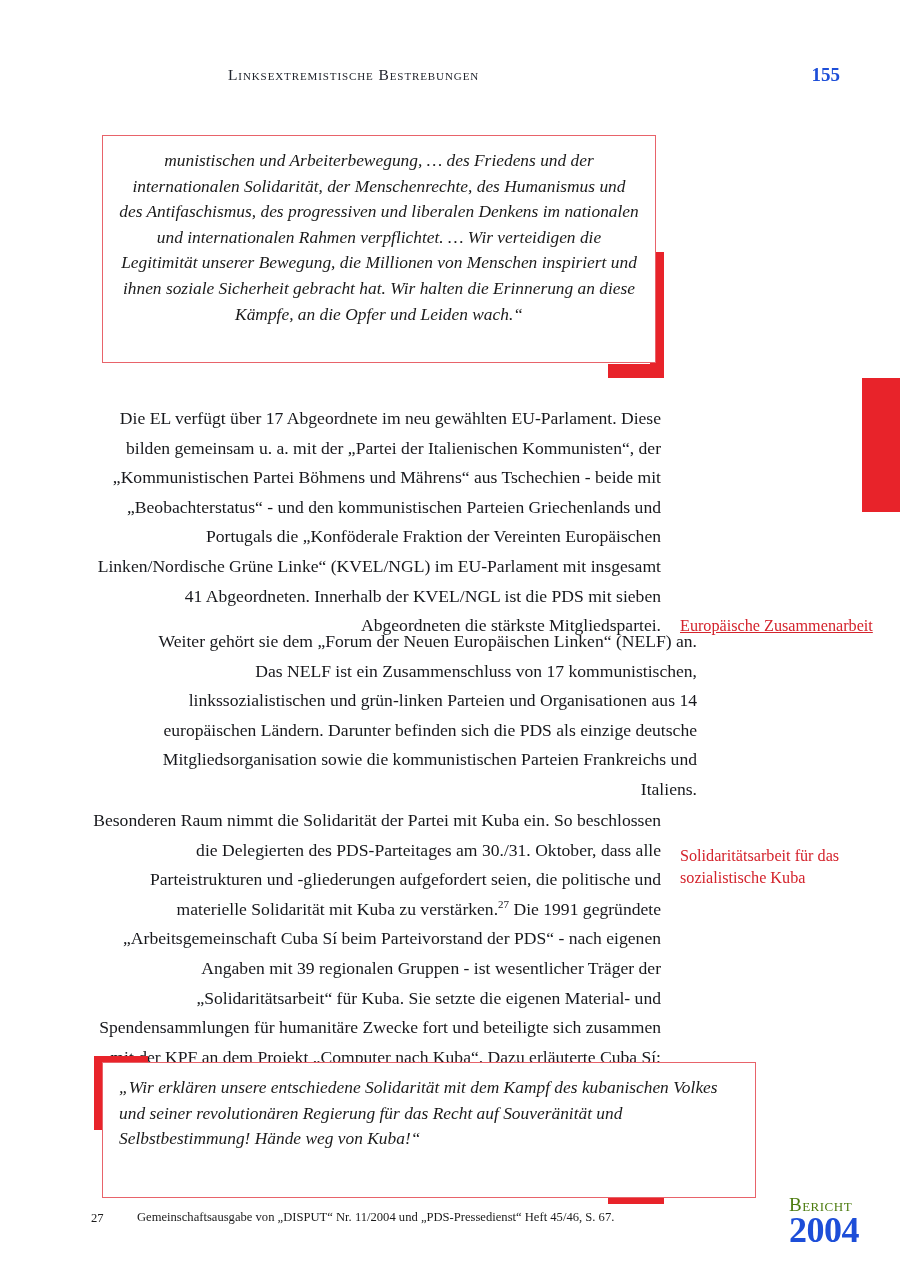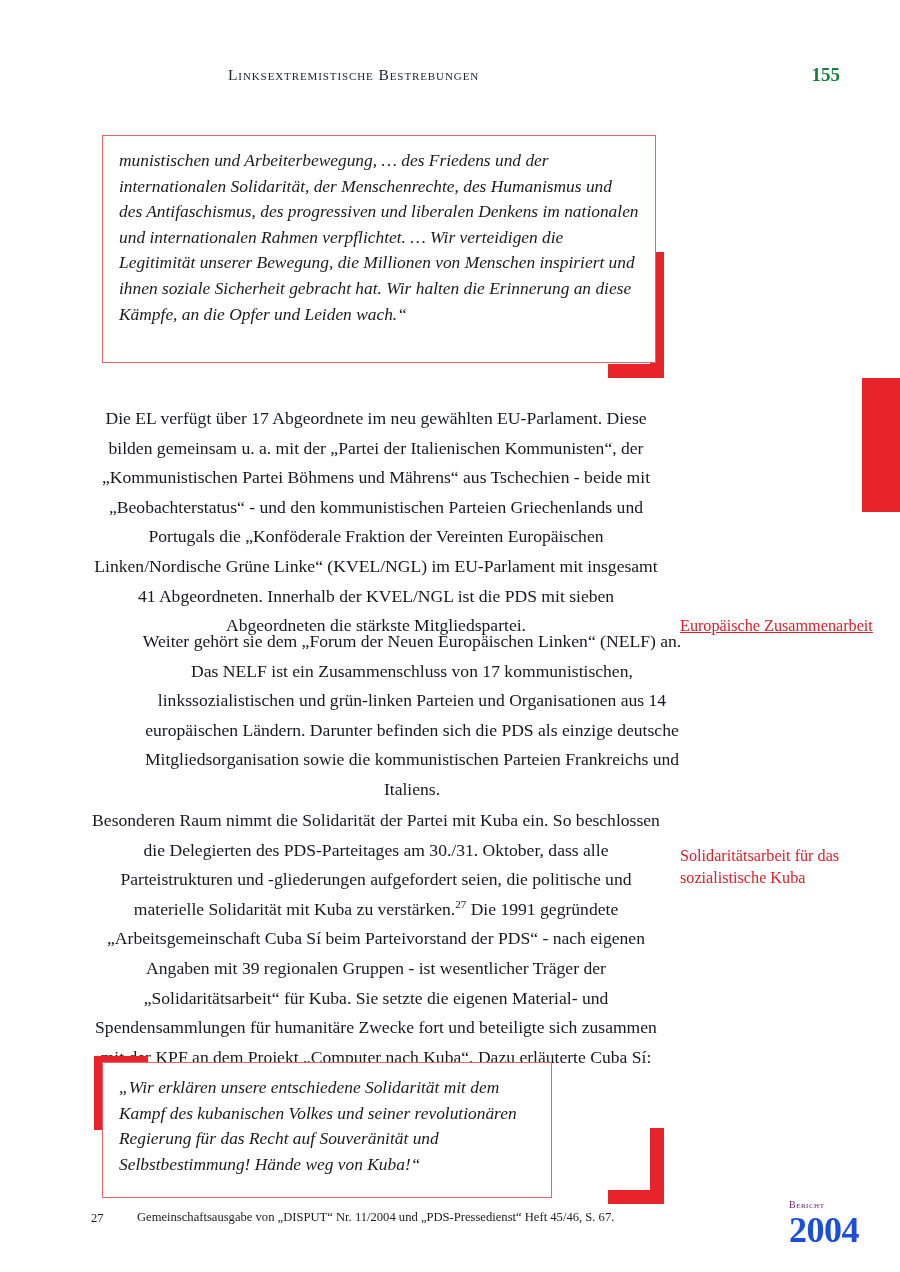--- a/index.html
+++ b/index.html
@@ -37,21 +37,21 @@
     font-variant: small-caps;
     text-transform: none;
     white-space: nowrap;
   }
   #page-number {
     position: absolute;
     right: 36px;
     top: -2px;
     font-size: 19px;
     font-weight: bold;
-    color: #15803d;
+    color: #1d4ed8;
   }
 
   
   #edge-tab {
     position: absolute;
     left: 862px;
     top: 378px;
     width: 38px;
     height: 134px;
     background: #e8232a;
@@ -77,41 +77,42 @@
     background: #e8232a;
   }
 
   
   #quote-1 {
     left: 102px;
     top: 135px;
     width: 554px;
     height: 228px;
     z-index: 3;
+    text-align: center;
   }
   #quote-1-accent-v {
     left: 650px;
     top: 252px;
     width: 14px;
     height: 126px;
     z-index: 2;
   }
   #quote-1-accent-h {
     left: 608px;
     top: 364px;
     width: 56px;
     height: 14px;
     z-index: 2;
   }
 
   
   #quote-2 {
     left: 102px;
     top: 1062px;
-    width: 450px;
+    width: 654px;
     height: 136px;
     z-index: 3;
   }
   #quote-2-accent-v {
     left: 94px;
     top: 1056px;
     width: 14px;
     height: 74px;
     z-index: 2;
   }
@@ -138,21 +139,21 @@
   }
 
   
   .body-par {
     position: absolute;
     left: 91px;
     width: 570px;
     font-size: 17.6px;
     line-height: 29.6px;
     color: #17181c;
-    text-align: center;
+    text-align: right;
   }
   .body-par p { margin: 0; }
   #par-1 { top: 404px; }
   #par-2 { top: 627px; margin-left: 36px; }
   #par-3 { top: 806px; }
 
   sup.fn {
     font-size: 11px;
     vertical-align: super;
     line-height: 0;
@@ -195,23 +196,23 @@
 
   
   #bericht-logo {
     position: absolute;
     left: 789px;
     top: 1196px;
     width: 100px;
     text-align: left;
   }
   #bericht-word {
-    font-size: 10px;
+    font-size: 19px;
     letter-spacing: 0.5px;
-    color: #701a75;
+    color: #4d7c0f;
     font-variant: small-caps;
     line-height: 17px;
   }
   #bericht-year {
     font-size: 36px;
     color: #1d4ed8;
     line-height: 34px;
     letter-spacing: -0.5px;
     font-weight: bold;
   }

